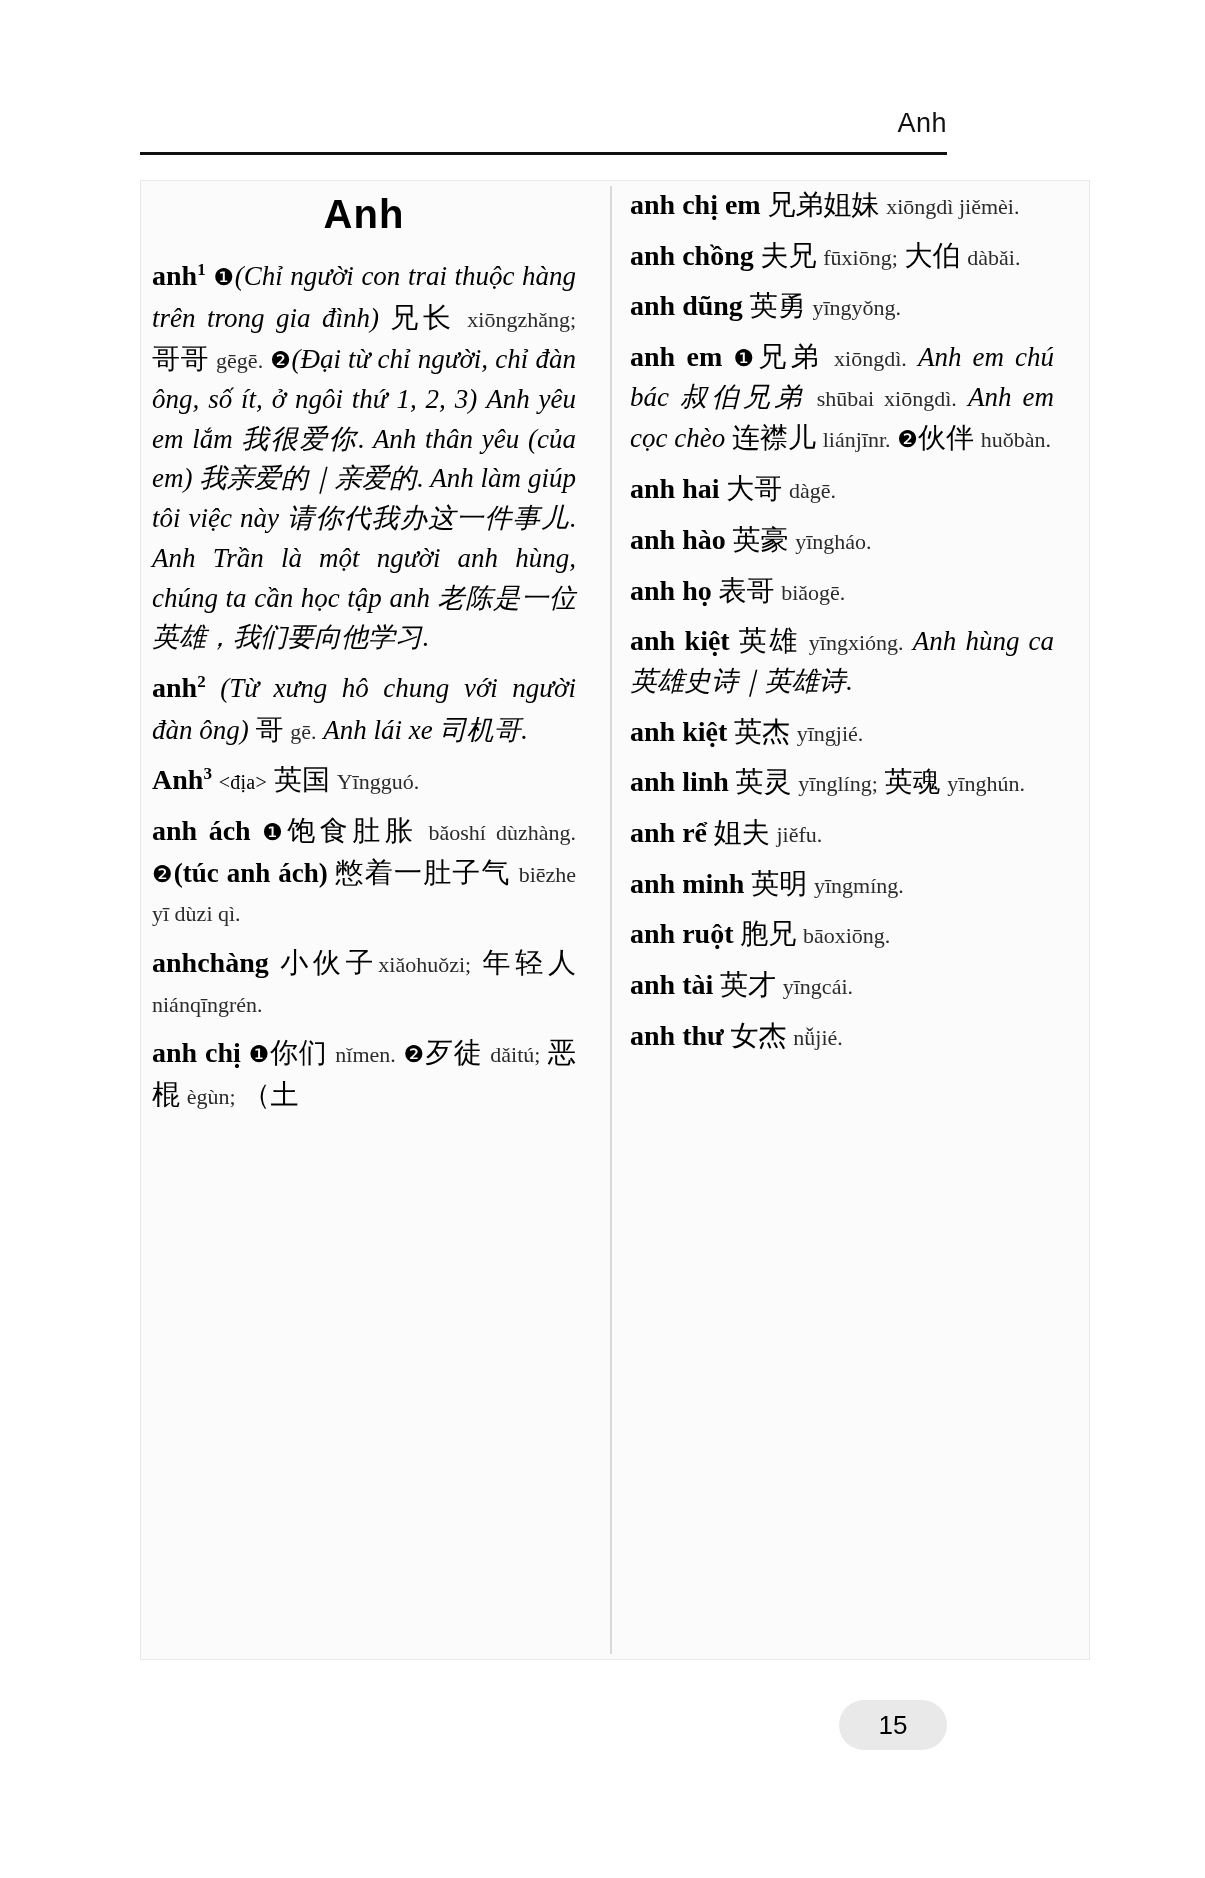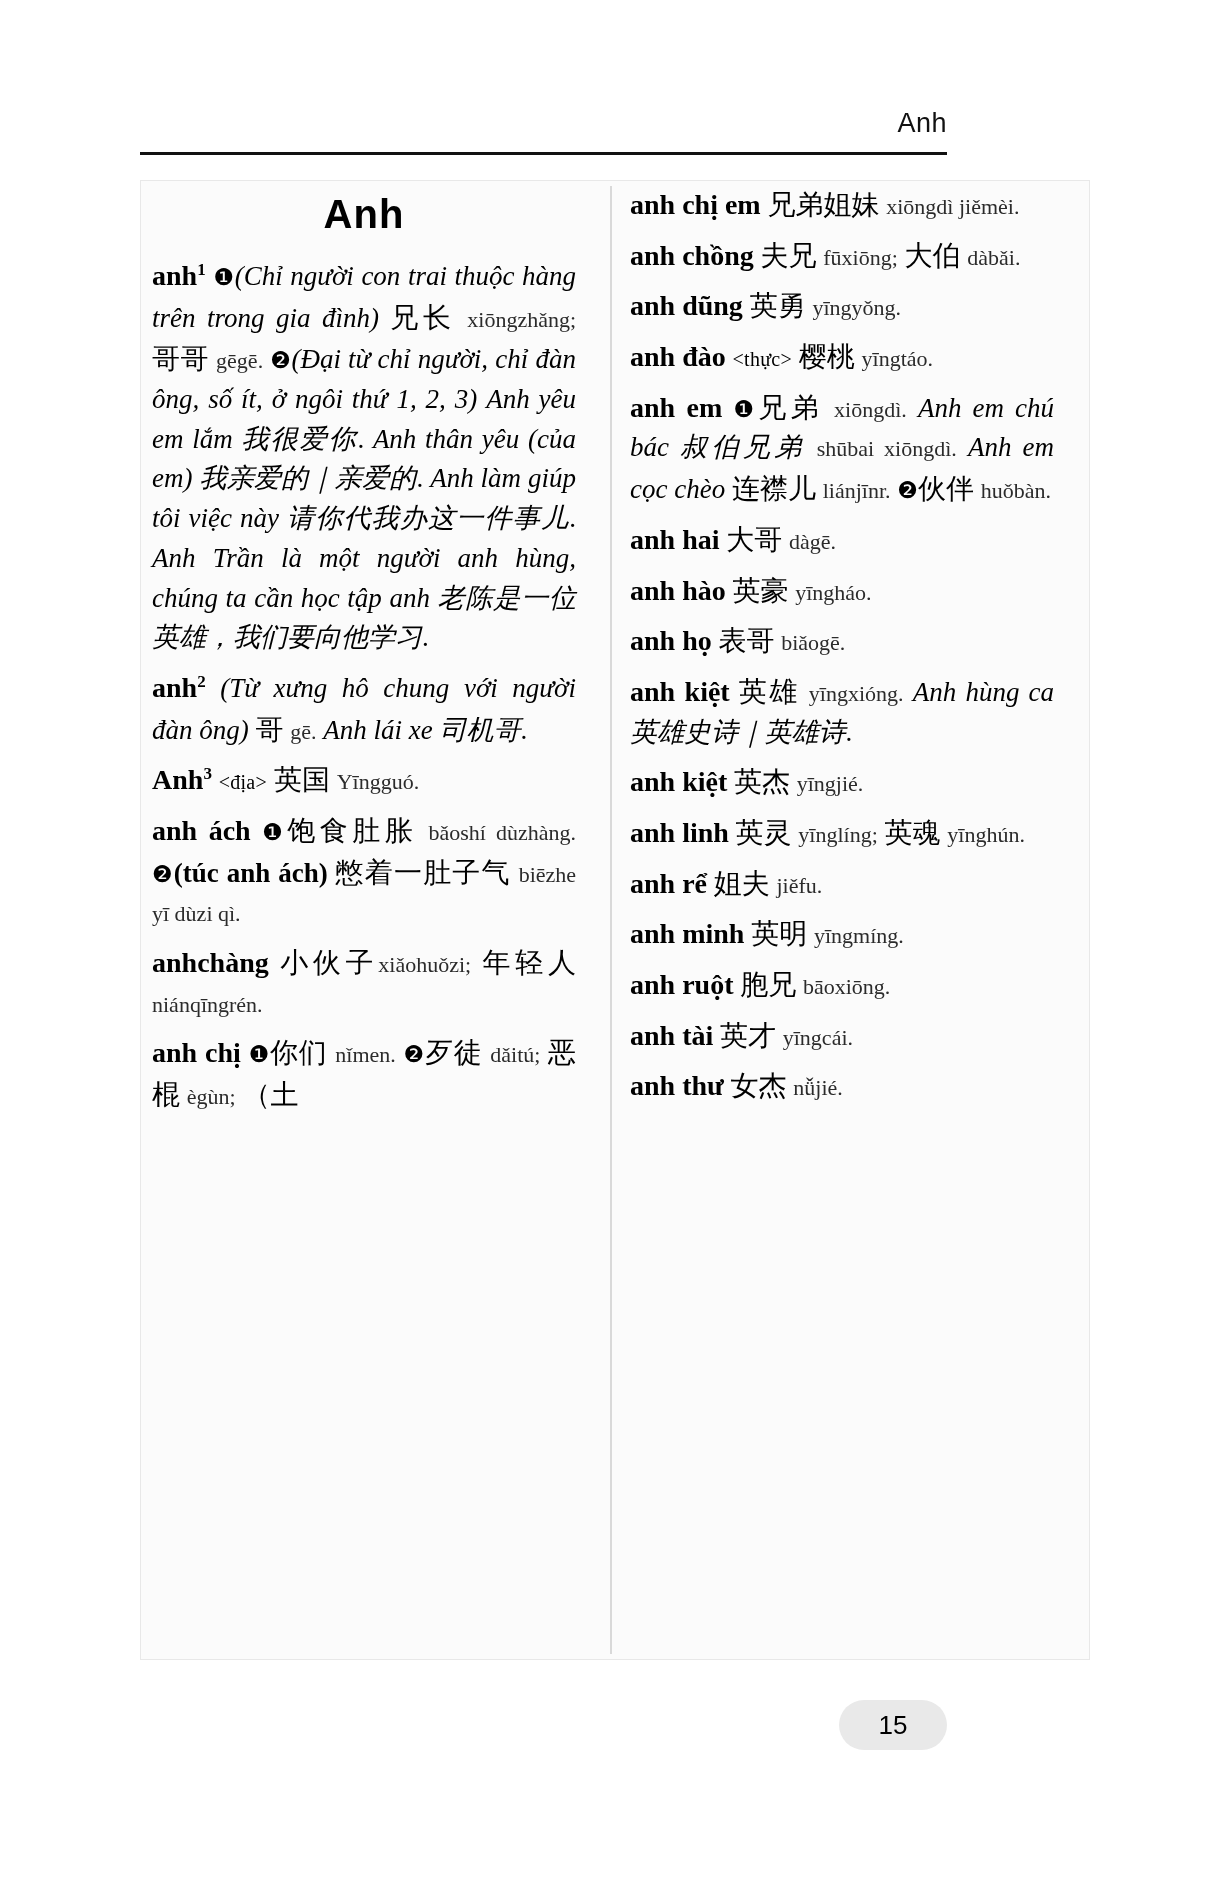--- a/index.html
+++ b/index.html
@@ -190,21 +190,20 @@
           <div class="entry"><span class="hw">anhchàng</span><span> <span class="han">小伙子</span><span class="py">xiǎohuǒzi;</span> <span class="han">年轻人</span> <span class="py">niánqīngrén.</span></span></div>
           <div class="entry"><span class="hw">anh chị</span><span> <span class="num">❶</span><span class="han">你们</span> <span class="py">nǐmen.</span> <span class="num">❷</span><span class="han">歹徒</span> <span class="py">dǎitú;</span> <span class="han">恶棍</span> <span class="py">ègùn;</span> <span class="han">（土</span></span></div>
         </div>
     </div>
 
     <div class="col col-right">
       <div id="right-entries">
           <div class="entry"><span class="hw">anh chị em</span><span> <span class="han">兄弟姐妹</span> <span class="py">xiōngdì jiěmèi.</span></span></div>
           <div class="entry"><span class="hw">anh chồng</span><span> <span class="han">夫兄</span> <span class="py">fūxiōng;</span> <span class="han">大伯</span> <span class="py">dàbǎi.</span></span></div>
           <div class="entry"><span class="hw">anh dũng</span><span> <span class="han">英勇</span> <span class="py">yīngyǒng.</span></span></div>
-          <div class="entry"><span class="hw">anh đào</span><span> <span class="lbl">&lt;thực&gt;</span> <span class="han">樱桃</span> <span class="py">yīngtáo.</span></span></div>
           <div class="entry"><span class="hw">anh em</span><span> <span class="num">❶</span><span class="han">兄弟</span> <span class="py">xiōngdì.</span> <span class="vi">Anh em chú bác</span> <span class="han-it">叔伯兄弟</span> <span class="py">shūbai xiōngdì.</span> <span class="vi">Anh em cọc chèo</span> <span class="han">连襟儿</span> <span class="py">liánjīnr.</span> <span class="num">❷</span><span class="han">伙伴</span> <span class="py">huǒbàn.</span></span></div>
           <div class="entry"><span class="hw">anh hai</span><span> <span class="han">大哥</span> <span class="py">dàgē.</span></span></div>
           <div class="entry"><span class="hw">anh hào</span><span> <span class="han">英豪</span> <span class="py">yīngháo.</span></span></div>
           <div class="entry"><span class="hw">anh họ</span><span> <span class="han">表哥</span> <span class="py">biǎogē.</span></span></div>
           <div class="entry"><span class="hw">anh kiệt</span><span> <span class="han">英雄</span> <span class="py">yīngxióng.</span> <span class="vi">Anh hùng ca</span> <span class="han-it">英雄史诗｜英雄诗</span>.</span></div>
           <div class="entry"><span class="hw">anh kiệt</span><span> <span class="han">英杰</span> <span class="py">yīngjié.</span></span></div>
           <div class="entry"><span class="hw">anh linh</span><span> <span class="han">英灵</span> <span class="py">yīnglíng;</span> <span class="han">英魂</span> <span class="py">yīnghún.</span></span></div>
           <div class="entry"><span class="hw">anh rể</span><span> <span class="han">姐夫</span> <span class="py">jiěfu.</span></span></div>
           <div class="entry"><span class="hw">anh minh</span><span> <span class="han">英明</span> <span class="py">yīngmíng.</span></span></div>
           <div class="entry"><span class="hw">anh ruột</span><span> <span class="han">胞兄</span> <span class="py">bāoxiōng.</span></span></div>

